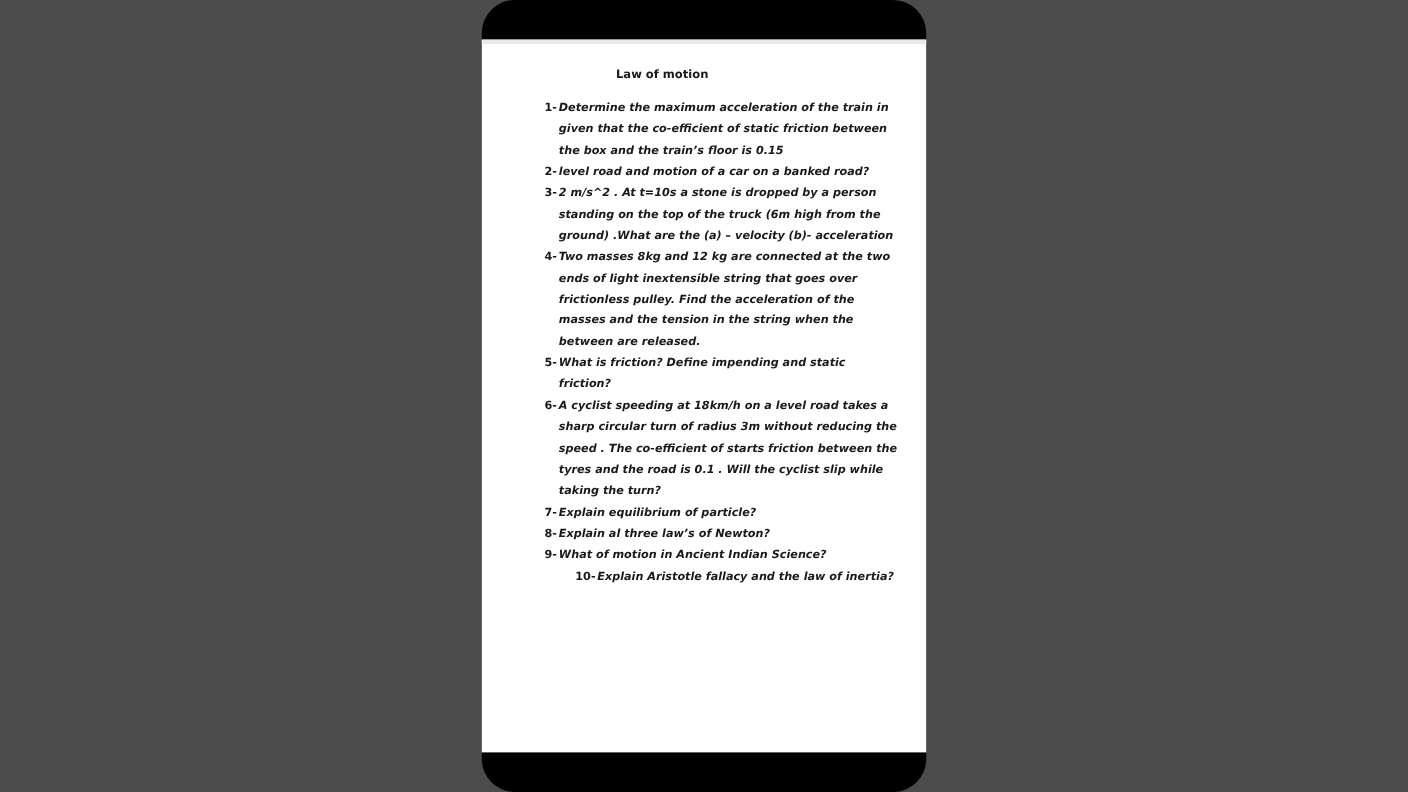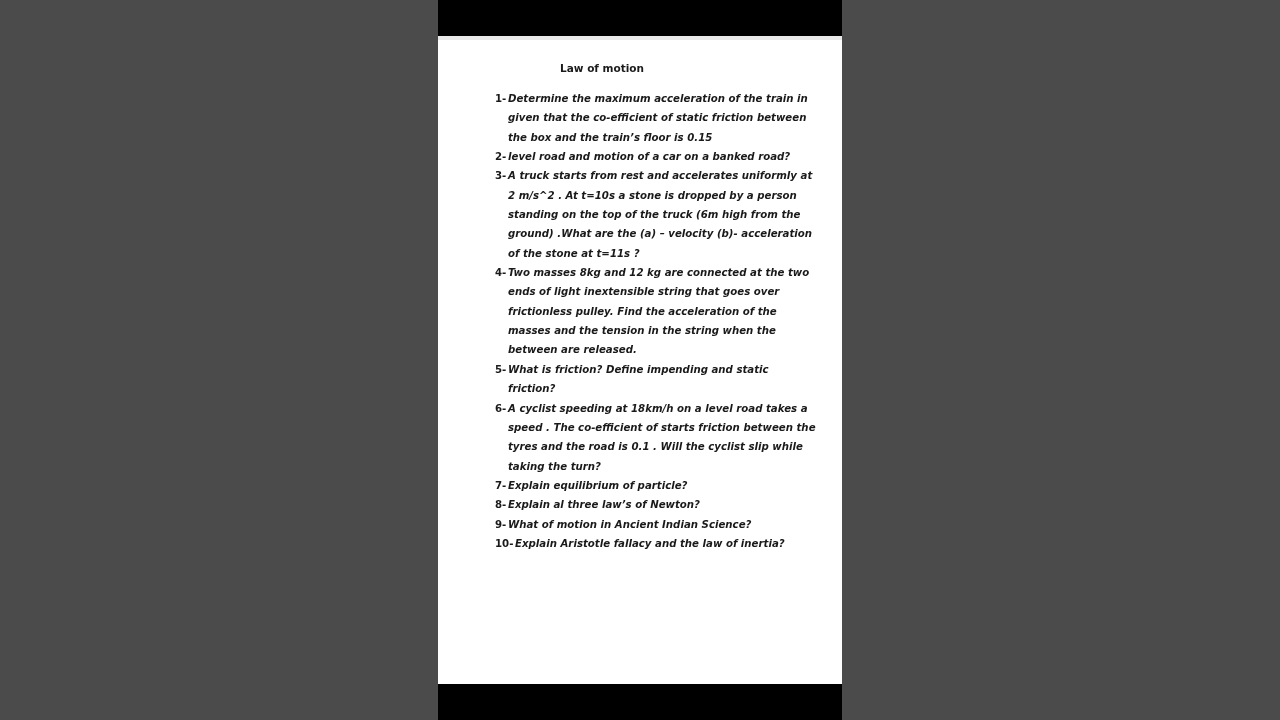--- a/index.html
+++ b/index.html
@@ -17,35 +17,35 @@
     left:0; top:0;
     width:404px;
     transform-origin:0 0;
     transform: translate(-1343px, -765px) scale(3.13);
     filter: blur(0.45px);
     color:#141414;
     opacity:0.92;
   }
   
   .frame {
-    position:absolute; left:438px; top:0; width:404px; height:720px; background:#000;
+    position:absolute; left:438px; top:0; width:404px; height:720px; background:#000;border-radius:30px;
   }
   .page {
     position:absolute; left:0; top:36px; width:404px; height:648px; background:#fff;
     border-top:4px solid #e9e9e9; box-sizing:border-box;
   }
   .doc {
     position:absolute; left:0; top:0; width:404px; color:#1a1a1a;
   }
   .doc-title {
     position:absolute; left:122px; top:22px; font-size:10.5px; font-weight:bold; white-space:nowrap;
   }
   .q-list { position:absolute; left:57px; top:49px; width:345px; margin:0; padding:0; list-style:none; }
   .q-item { position:relative; padding-left:13px; font-size:10.2px; font-weight:bold; line-height:19.35px; }
-  .q-item.wide { padding-left:20px; }
+  .q-item.wide { padding-left:20px;margin-left:28px; }
   .q-num { position:absolute; left:0; top:0; }
   .q-line { display:block; white-space:nowrap;font-style:italic; }
 </style>
 </head>
 <body>
 
 <div class="bg-layer">
   <div class="bg-doc" id="bg-doc">
   
   
@@ -62,42 +62,41 @@
             <span class="q-line">Determine the maximum acceleration of the train in</span>
             <span class="q-line">given that the co-efficient of static friction between</span>
             <span class="q-line">the box and the train’s floor is 0.15</span>
           </li>
           <li class="q-item">
             <span class="q-num">2-</span>
             <span class="q-line">level road and motion of a car on a banked road?</span>
           </li>
           <li class="q-item">
             <span class="q-num">3-</span>
-            <span class="q-line">A truck starts from rest and accelerates uniformly at</span>
             <span class="q-line">2 m/s^2 . At t=10s a stone is dropped by a person</span>
             <span class="q-line">standing on the top of the truck (6m high from the</span>
             <span class="q-line">ground) .What are the (a) – velocity (b)- acceleration</span>
-            <span class="q-line">of the stone at t=11s ?</span>
           </li>
           <li class="q-item">
             <span class="q-num">4-</span>
             <span class="q-line">Two masses 8kg and 12 kg are connected at the two</span>
             <span class="q-line">ends of light inextensible string that goes over</span>
             <span class="q-line">frictionless pulley. Find the acceleration of the</span>
             <span class="q-line">masses and the tension in the string when the</span>
             <span class="q-line">between are released.</span>
           </li>
           <li class="q-item">
             <span class="q-num">5-</span>
             <span class="q-line">What is friction? Define impending and static</span>
             <span class="q-line">friction?</span>
           </li>
           <li class="q-item">
             <span class="q-num">6-</span>
             <span class="q-line">A cyclist speeding at 18km/h on a level road takes a</span>
+            <span class="q-line">sharp circular turn of radius 3m without reducing the</span>
             <span class="q-line">speed . The co-efficient of starts friction between the</span>
             <span class="q-line">tyres and the road is 0.1 . Will the cyclist slip while</span>
             <span class="q-line">taking the turn?</span>
           </li>
           <li class="q-item">
             <span class="q-num">7-</span>
             <span class="q-line">Explain equilibrium of particle?</span>
           </li>
           <li class="q-item">
             <span class="q-num">8-</span>

